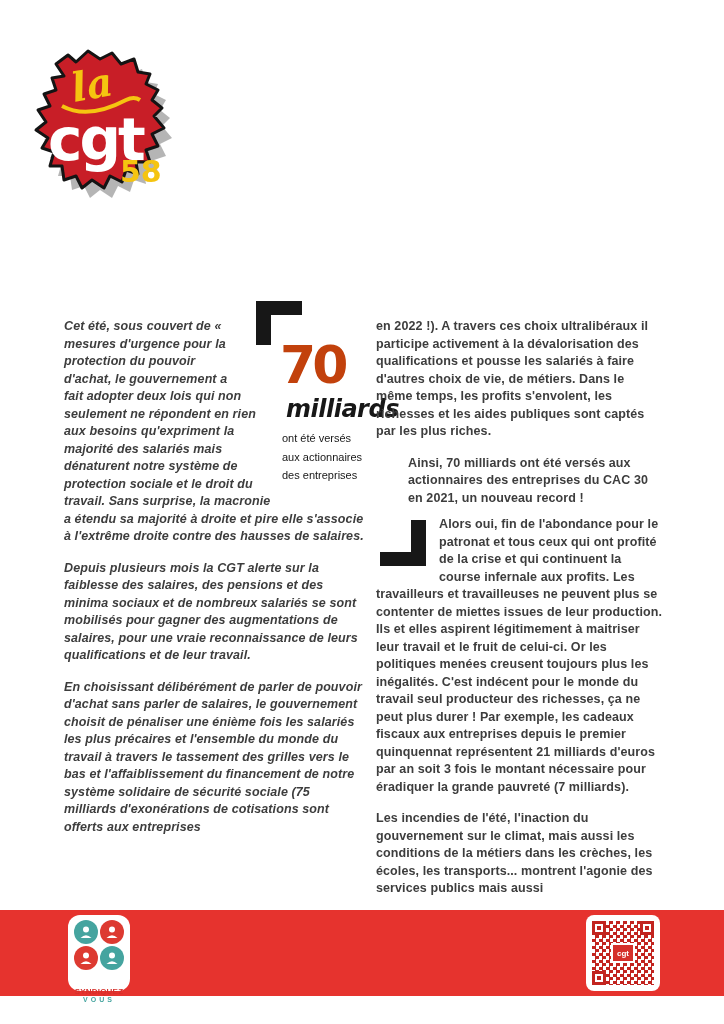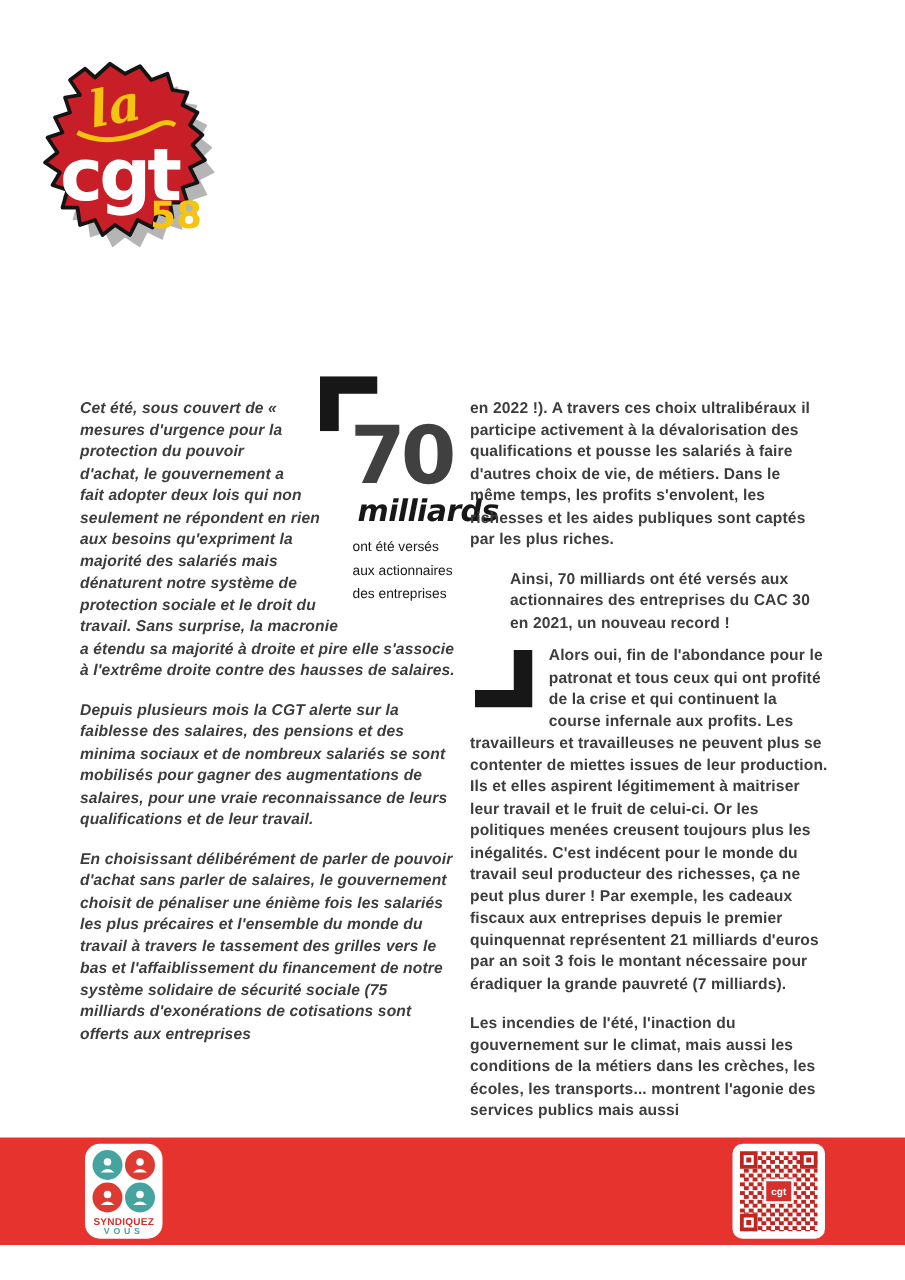--- a/index.html
+++ b/index.html
@@ -24,41 +24,41 @@
   .col-right{width:288px;}
   .columns p{margin:0 0 14px 0;text-align:left;}
   .sp-tr1{float:right;width:118px;height:56px;}
   .sp-tr2{float:right;clear:right;width:86px;height:126px;}
   .sp-ainsi{float:left;width:32px;height:38px;}
   .p-ainsi{margin-bottom:9px !important;}
 
   
   .pq-number{position:absolute;left:280px;top:330px;width:120px;
              font-family:"DejaVu Sans",sans-serif;font-weight:bold;
-             font-size:64px;line-height:70px;letter-spacing:-4px;color:#404040;}
+             font-size:52px;line-height:70px;letter-spacing:-4px;color:#c2410c;}
   .pq-unit{position:absolute;left:286px;top:397px;font-family:"DejaVu Sans",sans-serif;
            font-weight:bold;font-size:24px;line-height:24px;color:#171717;letter-spacing:-.5px;font-style:italic;}
   .pq-caption{position:absolute;left:282px;top:429px;width:118px;
               font-weight:normal;font-size:11px;line-height:18.5px;color:#171717;}
   .bracket-top{position:absolute;left:256px;top:301px;width:46px;height:44px;}
   .bracket-bottom-float{float:left;width:46px;height:46px;margin:4px 13px 4px 4px;}
 
   
   .banner{position:absolute;left:0;top:910px;width:724px;height:86px;background:#e6332e;}
   .banner-text{position:absolute;left:140px;top:16px;width:430px;text-align:center;
                color:#ffffff;font-weight:bold;font-size:33px;letter-spacing:.5px;
                text-shadow:3px 3px 0 #b3201e;}
   .badge{position:absolute;left:68px;top:5px;width:62px;height:76px;background:#ffffff;
          border-radius:12px;text-align:center;padding-top:2px;box-sizing:border-box;}
   .badge-grid{display:grid;grid-template-columns:24px 24px;grid-gap:2px;
               justify-content:center;margin-top:3px;}
   .badge-circle{width:24px;height:24px;border-radius:50%;display:flex;
                 align-items:center;justify-content:center;}
   .bc-teal{background:#45a49f;} .bc-red{background:#dd3a31;}
-  .badge-line1{font-size:8px;font-weight:bold;color:#d5302b;letter-spacing:.2px;margin-top:3px;}
+  .badge-line1{font-size:8px;font-weight:bold;color:#d5302b;letter-spacing:.2px;margin-top:17px;}
   .badge-line2{font-size:7px;font-weight:bold;color:#45a49f;letter-spacing:3px;}
 
   .qr{position:absolute;left:586px;top:5px;width:74px;height:76px;background:#ffffff;
       border-radius:8px;padding:6px;box-sizing:border-box;}
   .qr-pattern{position:relative;width:100%;height:100%;
       background:conic-gradient(#c2241f 90deg,#ffffff 90deg 180deg,#c2241f 180deg 270deg,#ffffff 270deg);
       background-size:7px 7px;}
   .qr-finder{position:absolute;width:14px;height:14px;border:3px solid #c2241f;
              background:#ffffff;box-sizing:border-box;}
   .qr-finder::after{content:"";position:absolute;left:2px;top:2px;width:4px;height:4px;background:#c2241f;}

